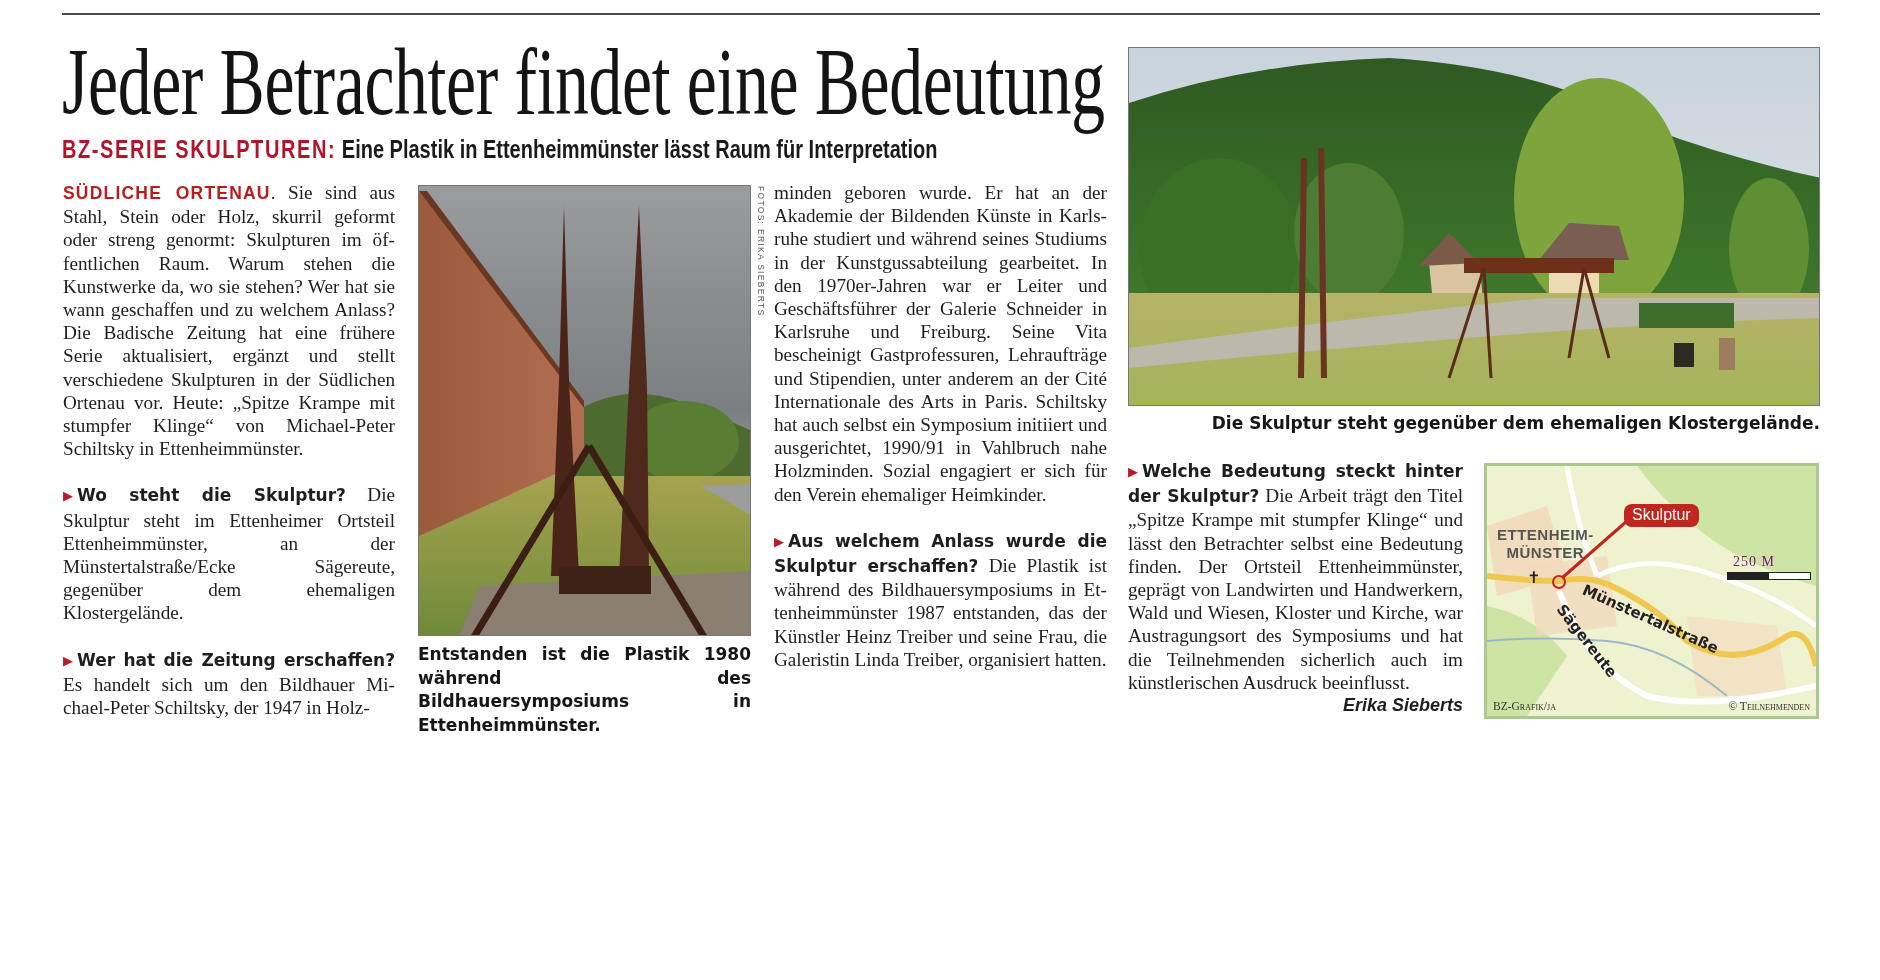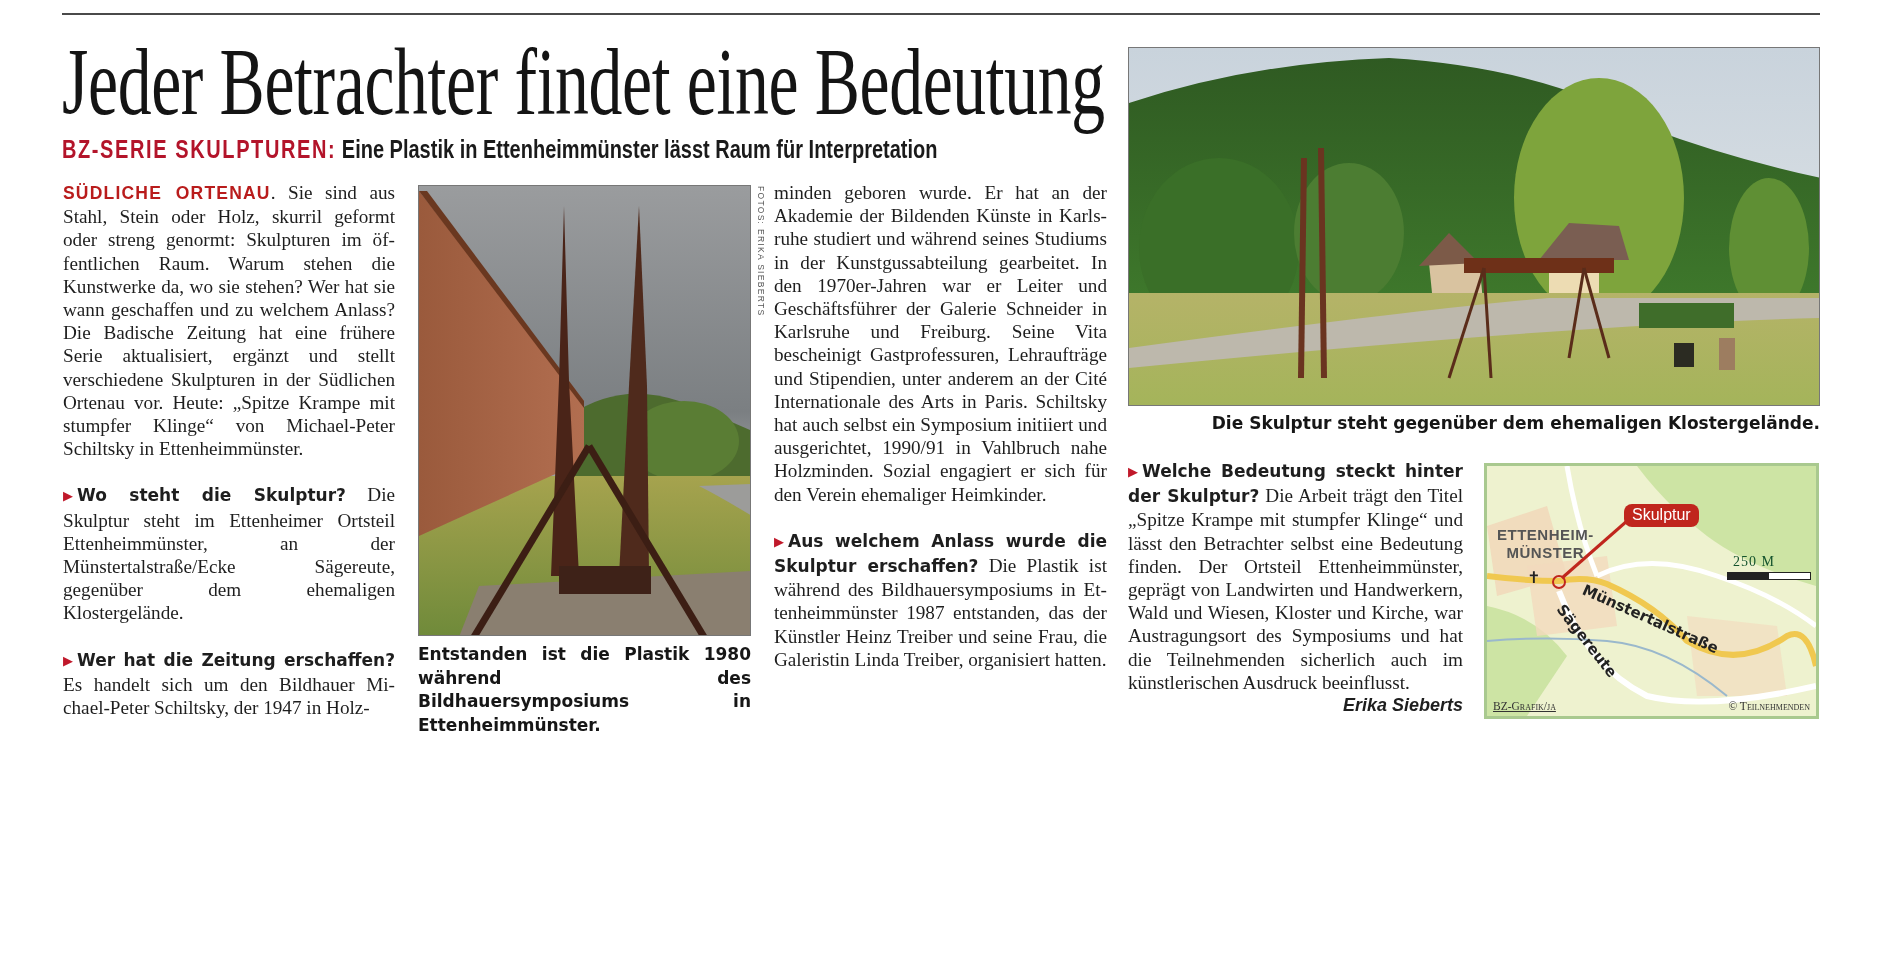--- a/index.html
+++ b/index.html
@@ -53,24 +53,24 @@
   .credit {
     left:752px; top:186px; width:14px; height:120px;
     font-family:"Liberation Sans","DejaVu Sans",sans-serif; font-size:8.5px; letter-spacing:1.3px;
     color:#555; writing-mode:vertical-rl; white-space:nowrap;
   }
 
   .map { left:1484px; top:463px; width:335px; height:256px; border:3px solid #a9c98f; box-sizing:border-box; overflow:hidden; background:#eef2cf; }
   .map-text { position:absolute; font-family:"Liberation Sans","DejaVu Sans",sans-serif; }
   .map-town { left:10px; top:60px; font-size:15px; line-height:18px; color:#555; font-weight:bold; letter-spacing:0.5px; text-align:center; }
   .map-pin-label { left:137px; top:38px; background:#c0261d; color:#fff; font-size:16px; padding:2px 8px 3px; border-radius:8px; }
-  .map-scale-label { left:246px; top:88px; font-family:"Liberation Serif","DejaVu Serif",serif; font-size:14px; color:#14532d; letter-spacing:1px; }
+  .map-scale-label { left:246px; top:88px; font-family:"Liberation Serif","DejaVu Serif",serif; font-size:14px; color:#701a75; letter-spacing:1px; }
   .map-scale { position:absolute; left:240px; top:106px; width:82px; height:6px; border:1px solid #222; background:linear-gradient(90deg,#222 0 50%,#fff 50% 100%); }
   .map-src { bottom:4px; font-family:"Liberation Serif","DejaVu Serif",serif; font-size:11.5px; color:#333; font-variant:small-caps; }
-  .map-src-left { left:6px;text-decoration:underline; }
+  .map-src-left { left:6px; }
   .map-src-right { right:6px; }
   .street { position:absolute; font-family:"DejaVu Sans","Liberation Sans",sans-serif; font-weight:bold; font-size:15px; color:#222; white-space:nowrap; transform-origin:0 0; }
 </style>
 </head>
 <body>
 
 <div class="abs rule"></div>
 
 <h1 class="abs headline" style="margin:0;font-weight:normal;">Jeder Betrachter findet eine Bedeutung</h1>
 

